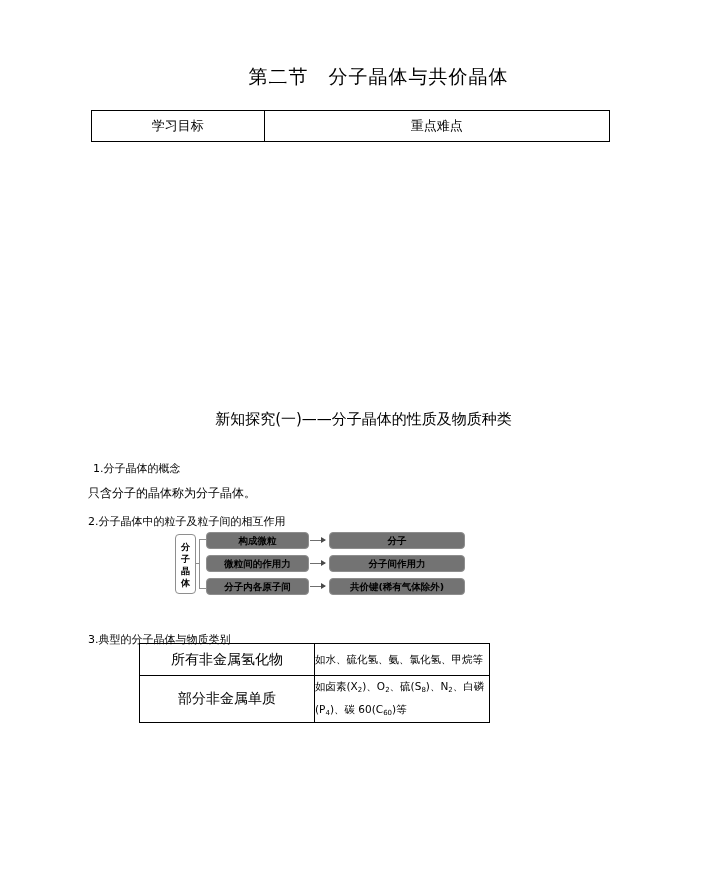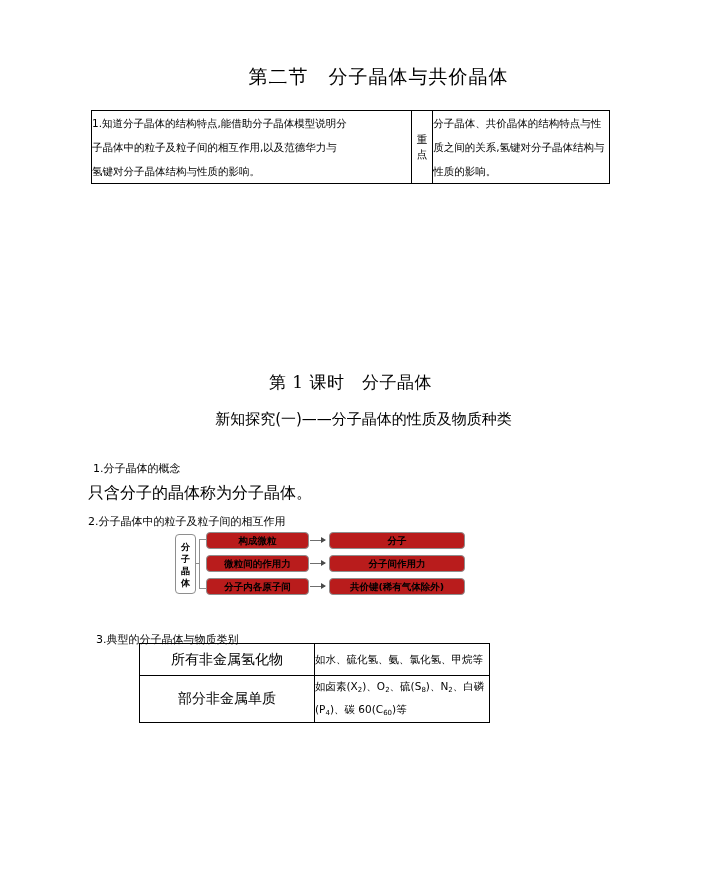--- a/index.html
+++ b/index.html
@@ -107,23 +107,23 @@
 
   
   .body-line {
     position: absolute;
     font-size: 11px;
     line-height: 14px;
     white-space: pre;
     margin-top: 12px;
   }
   .t-item1 { left: 93px; top: 450px; }
-  .t-item1-body { left: 88px; top: 474px; font-size: 16px; }
+  .t-item1-body { left: 88px; top: 474px; font-size: 12px; }
   .t-item2 { left: 88px; top: 503px; text-align: center; }
-  .t-item3 { left: 96px; top: 621px; }
+  .t-item3 { left: 88px; top: 621px; }
 
   
   .flow {
     position: absolute;
     left: 175px;
     top: 530px;
     width: 290px;
     height: 68px;
   }
   .flow-root {
@@ -178,21 +178,21 @@
     top: 0;
     height: 17px;
     border: 1px solid #8e8e8e;
     border-radius: 4px;
     box-sizing: border-box;
     font-size: 9.5px;
     line-height: 15px;
     text-align: center;
     font-weight: bold;
     white-space: nowrap;
-    background: #b91c1c;
+    background: #737373;
   }
   .fbox-left {
     left: 0;
     width: 103px;
   }
   .fbox-right {
     left: 123px;
     width: 136px;
   }
   .farrow {
@@ -255,36 +255,27 @@
 </style>
 </head>
 <body>
 
 <div class="page">
 
   <div class="doc-title">第二节　分子晶体与共价晶体</div>
 
   <table class="obj-table">
     <tbody>
-    <tr>
-      <td class="obj-body-cell" style="width:281px;">
-        <p>1.知道分子晶体的结构特点,能借助分子晶体模型说明分</p>
-        <p>子晶体中的粒子及粒子间的相互作用,以及范德华力与</p>
-        <p>氢键对分子晶体结构与性质的影响。</p>
-      </td>
-      <td class="vert-label">
-        <span>重</span>
-        <span>点</span>
-      </td>
-      <td class="obj-right-cell" style="width:155px;">分子晶体、共价晶体的结构特点与性质之间的关系,氢键对分子晶体结构与性质的影响。</td>
+        <tr>
+      <th class="obj-head" colspan="1">学习目标</th>
+      <th class="obj-head" colspan="2">重点难点</th>
     </tr>
   </tbody>
     </table>
 
-  <div class="lesson-title">第 1 课时　分子晶体</div>
   <div class="explore-title">新知探究(一)——分子晶体的性质及物质种类</div>
 
   <div class="body-line t-item1">1.分子晶体的概念</div>
   <div class="body-line t-item1-body">只含分子的晶体称为分子晶体。</div>
   <div class="body-line t-item2">2.分子晶体中的粒子及粒子间的相互作用</div>
 
   <div class="flow">
     <div class="flow-root">
       <span>分</span>
       <span>子</span>

